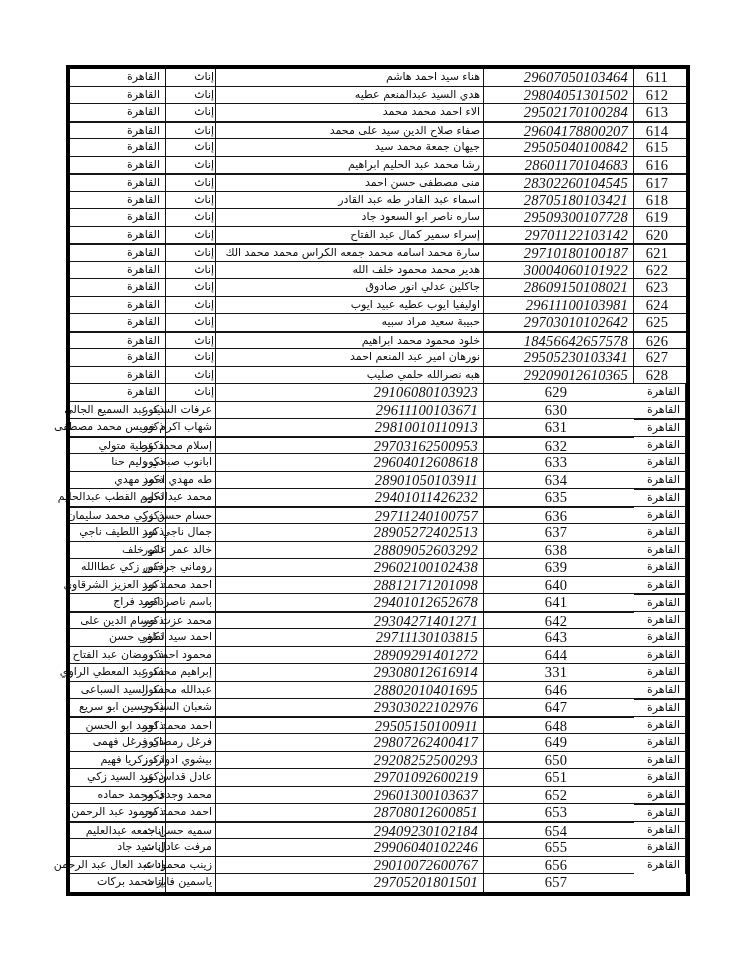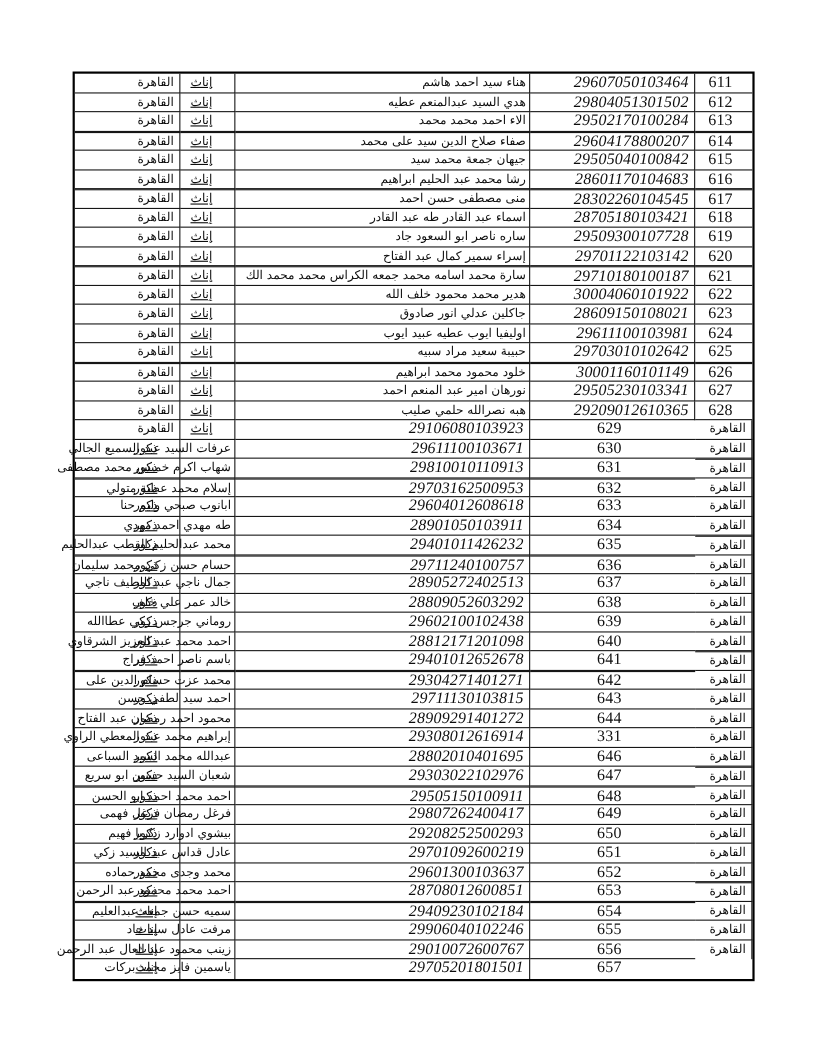--- a/index.html
+++ b/index.html
@@ -8,21 +8,21 @@
     position:relative;
     width:742px;height:960px;
     background:#ffffff;
     overflow:hidden;
   }
   .tbl{
     position:absolute;left:66px;top:65px;
     display:grid;
     grid-template-columns:96px 50px 268px 150px 52px;
     grid-auto-rows:17.5px;
-    border:2px solid #000000;
+    border:4px solid #000000;
     background:#fff;
   }
   .cell{
     box-sizing:border-box;
     border-bottom:1px solid #161616;
     color:#0d0d0d;
     line-height:16px;
     white-space:nowrap;
     overflow:visible;
   }
@@ -32,21 +32,21 @@
     direction:rtl;
     text-align:right;
   }
   .digits{
     font-family:"Liberation Serif","DejaVu Serif",serif;
     font-size:14.5px;
     text-align:right;
     letter-spacing:.2px;
   }
   .c-city{border-right:1px solid #161616;padding-right:5px;}
-  .c-gender{border-right:1px solid #161616;padding-right:20px;text-decoration:underline;}
+  .c-gender{border-right:1px solid #161616;padding-right:1px;}
   .c-name{border-right:1.5px solid #161616;padding-right:3px;position:relative;z-index:2;}
   .c-id{border-right:1.5px solid #161616;padding-right:5px;font-style:italic;}
   .c-num{padding-right:6px;text-align:center;}
   .thick{border-top:1.3px solid #161616;}
   .last{border-bottom:none;}
 </style>
 </head>
 <body>
 
 <div class="page">
@@ -137,21 +137,21 @@
 
   <div class="cell ar c-city">القاهرة</div>
   <div class="cell ar c-gender">إناث</div>
   <div class="cell ar c-name">حبيبة سعيد مراد سبيه</div>
   <div class="cell digits c-id">29703010102642</div>
   <div class="cell digits c-num">625</div>
 
   <div class="cell ar c-city thick">القاهرة</div>
   <div class="cell ar c-gender thick">إناث</div>
   <div class="cell ar c-name thick">خلود محمود محمد ابراهيم</div>
-  <div class="cell digits c-id thick">30001160101149</div>
+  <div class="cell digits c-id thick">18456642657578</div>
   <div class="cell digits c-num thick">626</div>
 
   <div class="cell ar c-city">القاهرة</div>
   <div class="cell ar c-gender">إناث</div>
   <div class="cell ar c-name">نورهان امير عبد المنعم احمد</div>
   <div class="cell digits c-id">29505230103341</div>
   <div class="cell digits c-num">627</div>
 
   <div class="cell ar c-city">القاهرة</div>
   <div class="cell ar c-gender">إناث</div>

